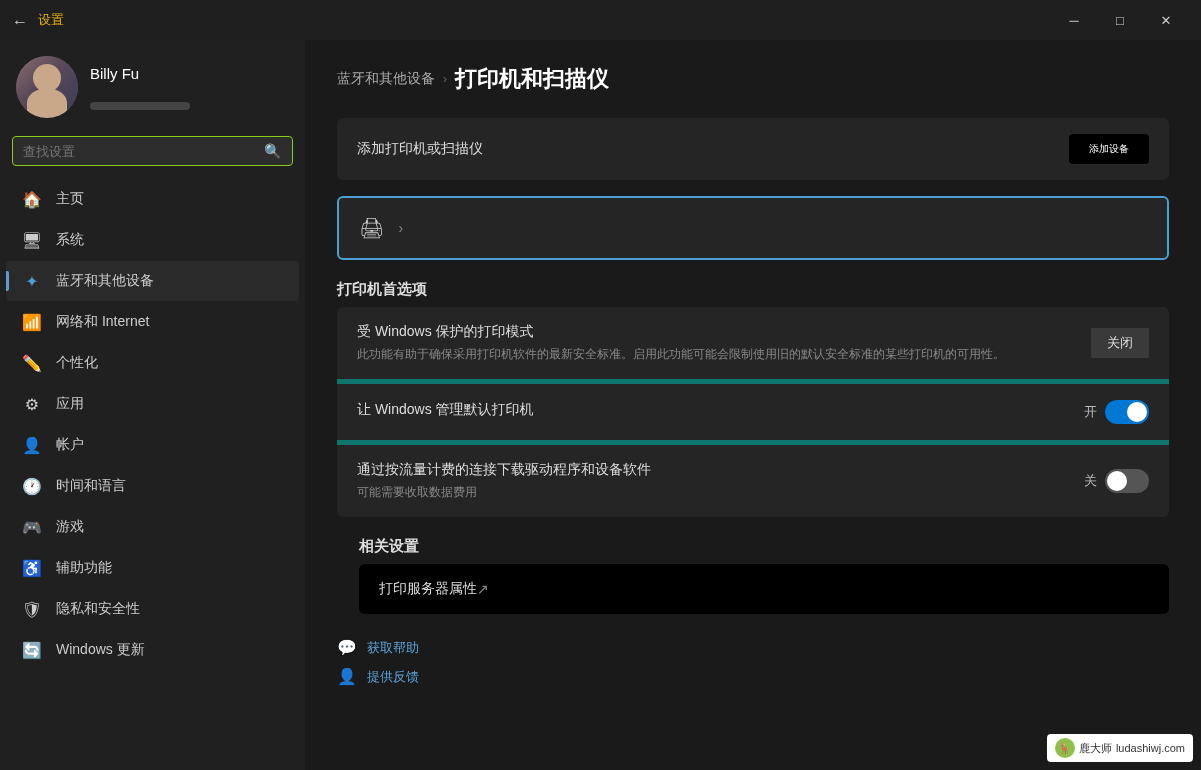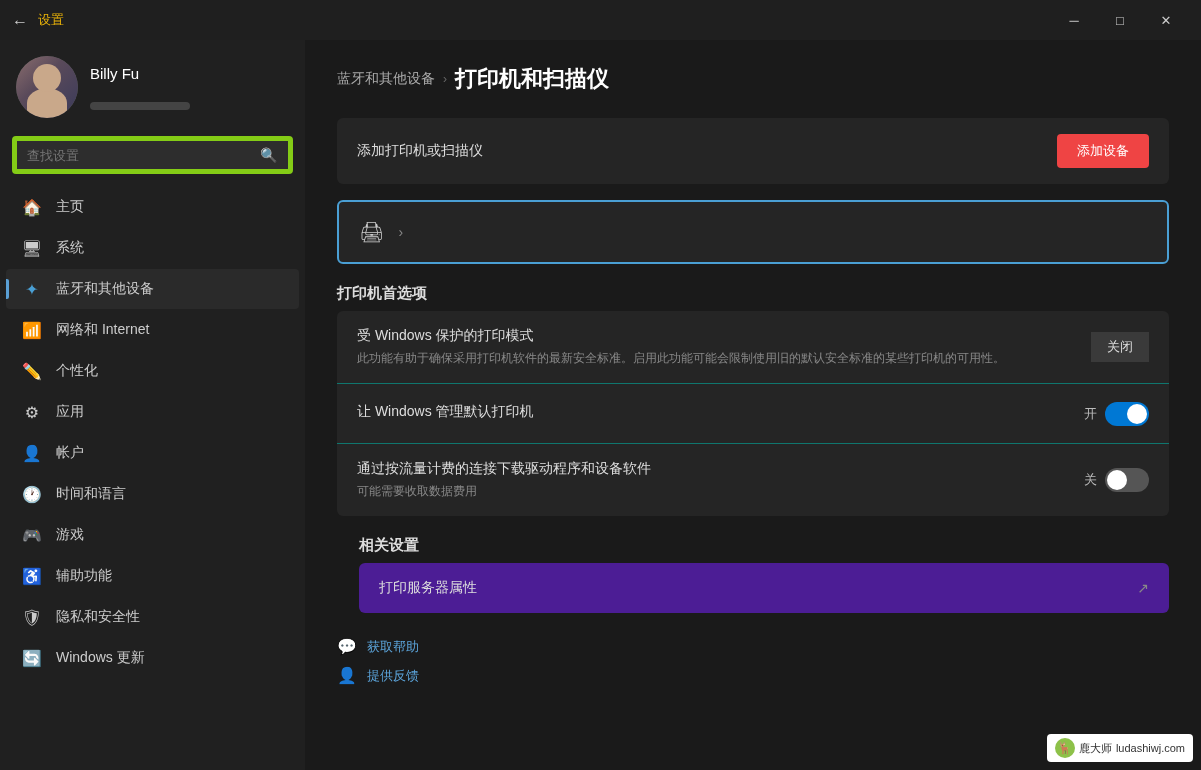--- a/index.html
+++ b/index.html
@@ -129,21 +129,21 @@
       border-radius: 4px;
     }
 
     
     .search-container {
       padding: 8px 12px 8px 12px;
     }
     .search-box {
       width: 100%;
       background: #2d2d2d;
-      border: 5px solid #84cc16;
+      border: 1px solid #84cc16;
       border-radius: 4px;
       display: flex;
       align-items: center;
       padding: 6px 10px;
       gap: 8px;
     }
     .search-input-el {
       background: transparent;
       border: none;
       outline: none;
@@ -239,26 +239,26 @@
       display: flex;
       align-items: center;
       justify-content: space-between;
       margin-bottom: 16px;
     }
     .add-section-label {
       font-size: 14px;
       color: #ddd;
     }
     .add-btn {
-      background: #ef4444;
+      background: #000000;
       color: #fff;
       border: none;
       border-radius: 4px;
       padding: 8px 20px;
-      font-size: 13px;
+      font-size: 10px;
       cursor: pointer;
       font-family: Liberation Serif, serif;
     }
 
     
     .printer-item {
       background: #252525;
       border: 2px solid #4a9fd4;
       border-radius: 6px;
       padding: 18px 20px;
@@ -297,21 +297,21 @@
       background: #252525;
       border-radius: 6px;
       margin-bottom: 4px;
       overflow: hidden;
     }
     .settings-row {
       display: flex;
       align-items: center;
       justify-content: space-between;
       padding: 16px 20px;
-      border-bottom: 1px solid #0f766e;
+      border-bottom: 5px solid #0f766e;
       min-height: 60px;
     }
     .settings-row:last-child { border-bottom: none; }
     .settings-row-text { flex: 1; padding-right: 20px; }
     .settings-row-title {
       font-size: 14px;
       color: #ddd;
       margin-bottom: 4px;
     }
     .settings-row-desc {
@@ -364,26 +364,25 @@
     }
     .toggle.on .toggle-thumb { left: 22px; }
     .toggle.off .toggle-thumb { left: 2px; }
 
     
     .related-section {
       margin-top: 20px;
       margin-left: 22px;
     }
     .related-row {
-      background: #4c1d95;
+      background: #000000;
       border-radius: 6px;
       padding: 16px 20px;
       display: flex;
       align-items: center;
-      justify-content: space-between;
       cursor: pointer;
       font-family: Liberation Serif, serif;
     }
     .related-row-label {
       font-size: 14px;
       color: #ddd;
     }
     .related-row-icon {
       color: #888;
       font-size: 14px;

